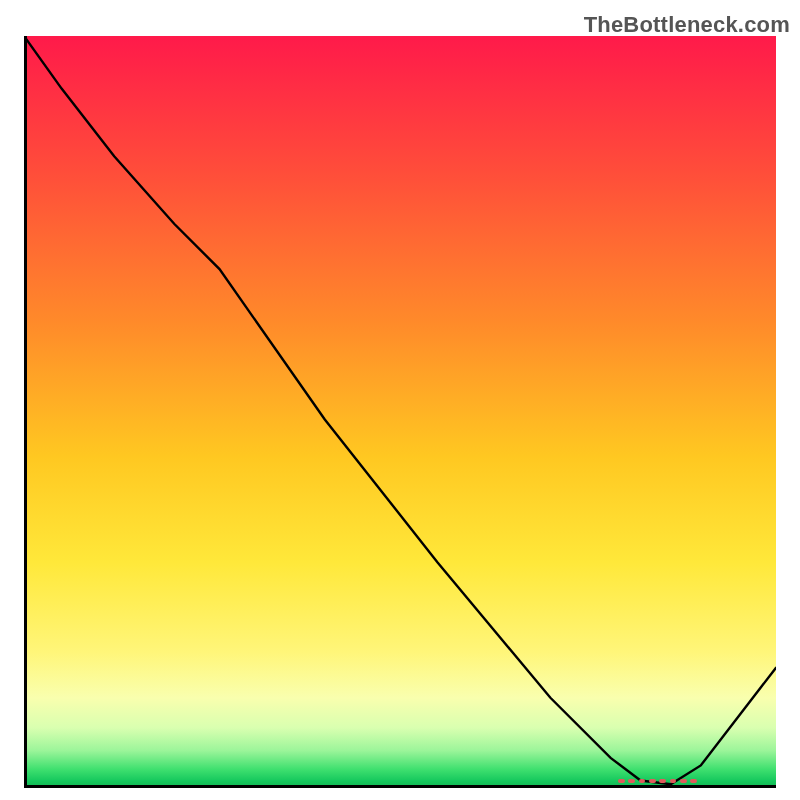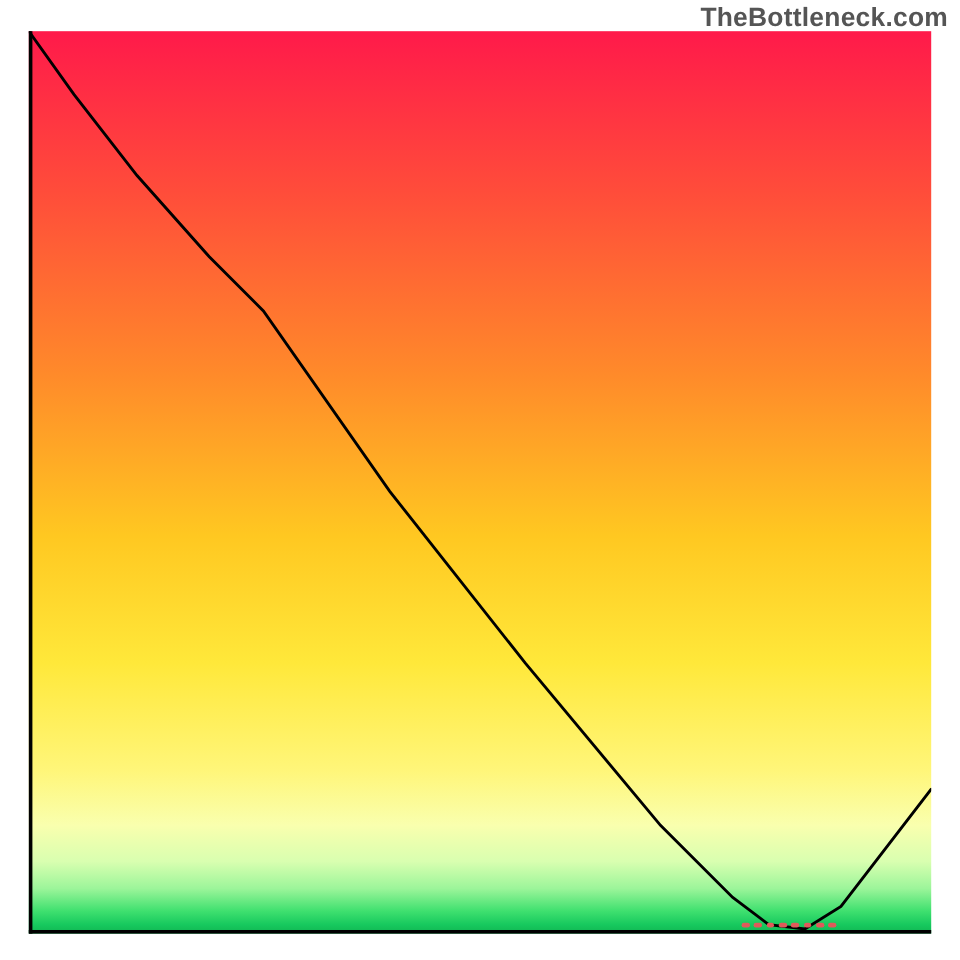--- a/index.html
+++ b/index.html
@@ -7,20 +7,21 @@
     padding: 0;
     width: 800px;
     height: 800px;
     background: #fff;
     font-family: Arial, Helvetica, sans-serif;
   }
   .page {
     position: relative;
     width: 800px;
     height: 680px;
+    margin-top: 10px;
   }
   .watermark {
     position: absolute;
     top: 2px;
     right: 10px;
     font-weight: 700;
     color: #555;
     font-size: 22px;
     letter-spacing: 0.2px;
   }

